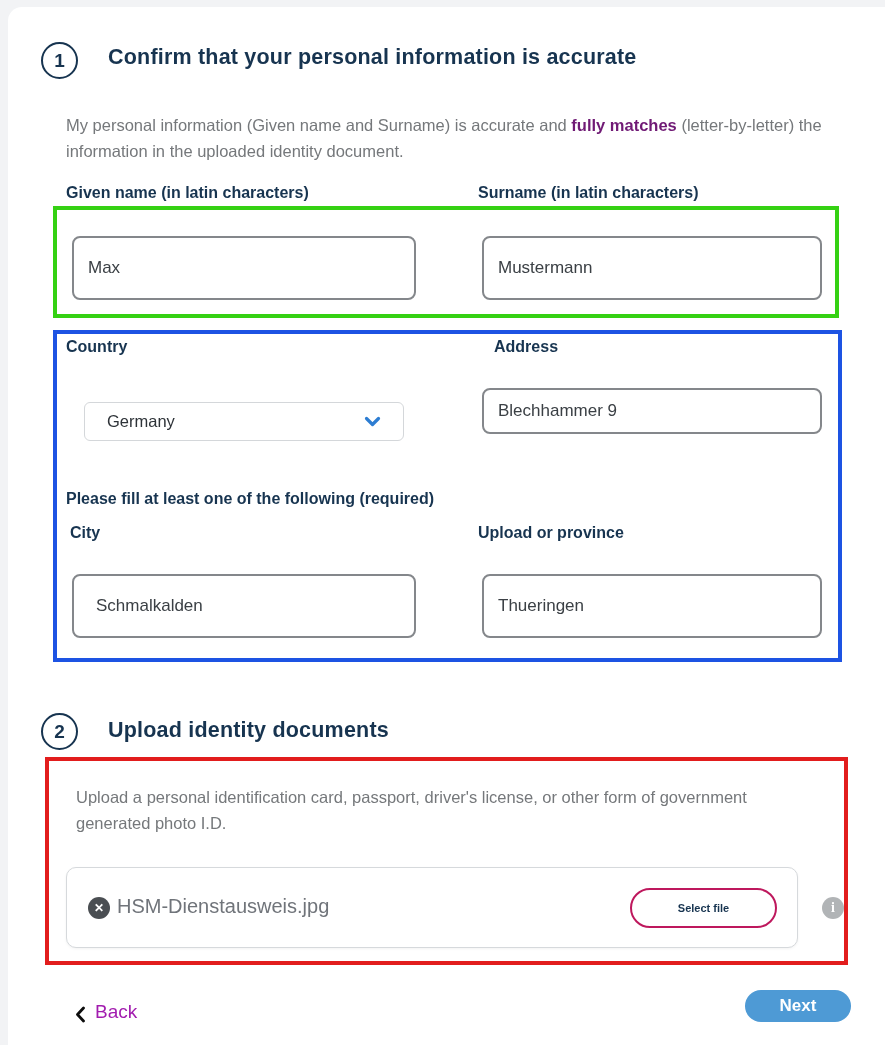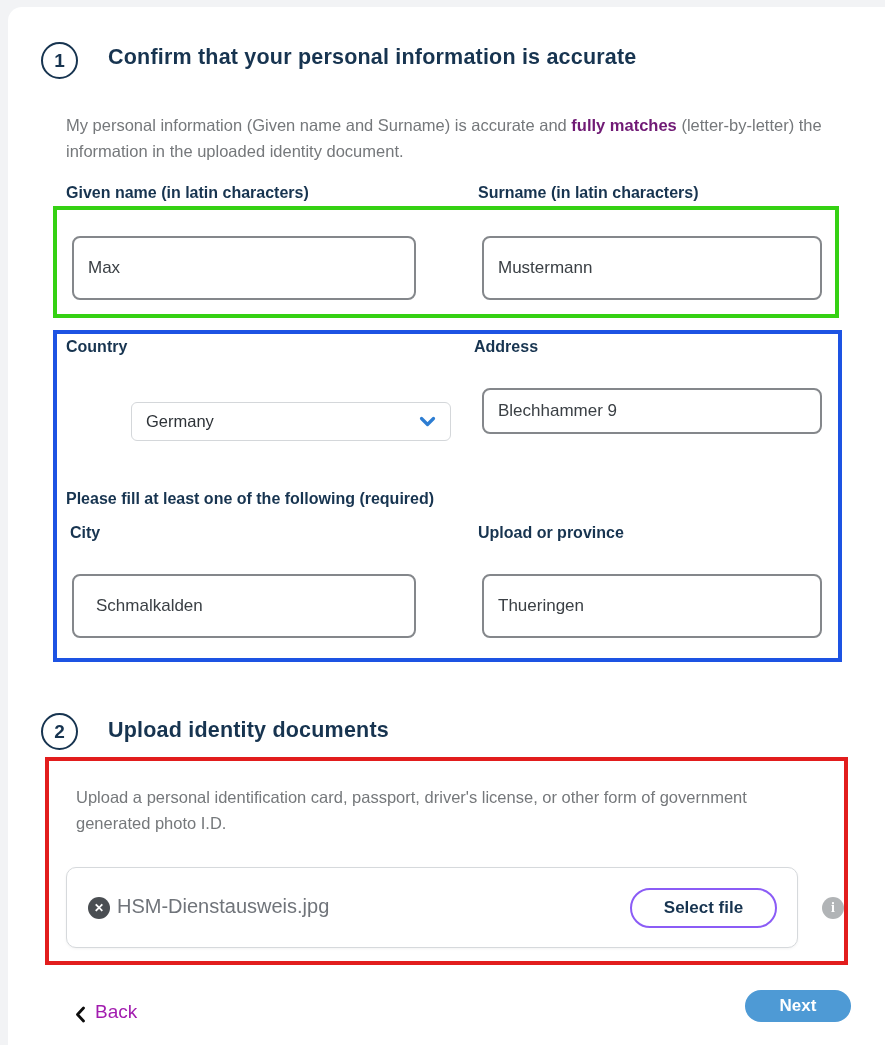--- a/index.html
+++ b/index.html
@@ -40,39 +40,39 @@
     pointer-events:none;
   }
   .text-input {
     position:absolute; border:2px solid #84878b; border-radius:8px;
     background:#fff; font-family:"Liberation Sans", sans-serif;
     font-size:17px; color:#3b4045; padding:0 14px; outline:none;
   }
   .select {
     position:absolute; border:1px solid #d4d7da; border-radius:6px;
     background:#fff; display:flex; align-items:center;
-    padding:0 14px; font-size:16.5px; color:#2e3338; cursor:pointer;margin-left:47px;
+    padding:0 22px; font-size:16.5px; color:#2e3338; cursor:pointer;
   }
   .select .select-value { flex:1; }
   .upload-card {
     position:absolute; border:1px solid #d6d9dc; border-radius:10px;
     background:#fff; box-shadow:0 1px 3px rgba(0,0,0,0.05);
   }
   .x-circle {
     position:absolute; width:22px; height:22px; border-radius:50%;
     background:#4a4e52; color:#ffffff; display:flex; align-items:center;
     justify-content:center; font-size:12px; font-weight:bold; cursor:pointer;
   }
   .file-name {
     position:absolute; font-size:20px; color:#70747a; white-space:nowrap;
   }
   .select-file-btn {
-    position:absolute; border:2px solid #8b5cf6; border-radius:20px;
+    position:absolute; border:2px solid #be185d; border-radius:20px;
     background:#ffffff; font-family:"Liberation Sans", sans-serif;
-    font-size:17px; font-weight:bold; color:#173450; cursor:pointer;
+    font-size:11px; font-weight:bold; color:#173450; cursor:pointer;
   }
   .info-circle {
     position:absolute; width:22px; height:22px; border-radius:50%;
     background:#b1b4b6; color:#ffffff; display:flex; align-items:center;
     justify-content:center; font-size:14px; font-weight:bold;
     font-family:"Liberation Serif", serif; cursor:pointer;
   }
   .back-link {
     position:absolute; display:flex; align-items:flex-end; gap:9px;
     font-size:19px; color:#a21caf; cursor:pointer;
@@ -101,21 +101,21 @@
 <div class="field-label" style="left:478px; top:184px;">Surname (in latin characters)</div>
 
 <div class="annot" style="left: 53px; top: 206px; width: 786px; height: 112px; border-color: rgb(53, 209, 19);"></div>
 
 <input class="text-input" style="left: 72px; top: 236px; width: 344px; height: 64px;" value="Max">
 <input class="text-input" style="left: 482px; top: 236px; width: 340px; height: 64px;" value="Mustermann">
 
 <div class="annot" style="left: 53px; top: 330px; width: 789px; height: 332px; border-color: rgb(29, 83, 227);"></div>
 
 <div class="field-label" style="left:66px; top:338px;">Country</div>
-<div class="field-label" style="left:474px; top:338px;text-align:center;">Address</div>
+<div class="field-label" style="left:494px; top:338px;text-align:center;">Address</div>
 
 <div class="select" style="left:84px; top:402px; width:320px; height:39px;">
   <span class="select-value">Germany</span>
   <span style="display:flex;">
     <svg width="17" height="11" viewBox="0 0 17 11">
       <path d="M2.5 2.5 L8.5 8.5 L14.5 2.5" fill="none" stroke-width="3.2" stroke-linecap="round" stroke-linejoin="round" style="stroke: rgb(45, 125, 210);"></path>
     </svg>
   </span>
 </div>
 

